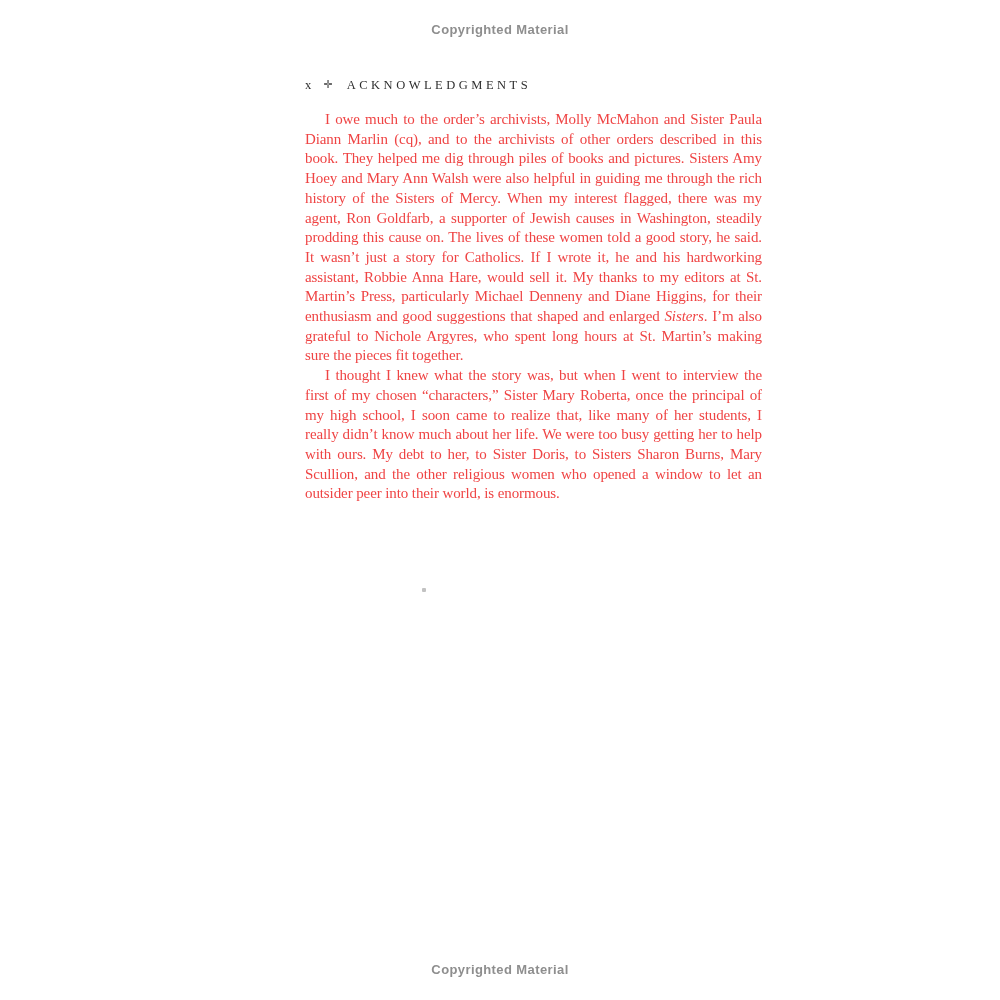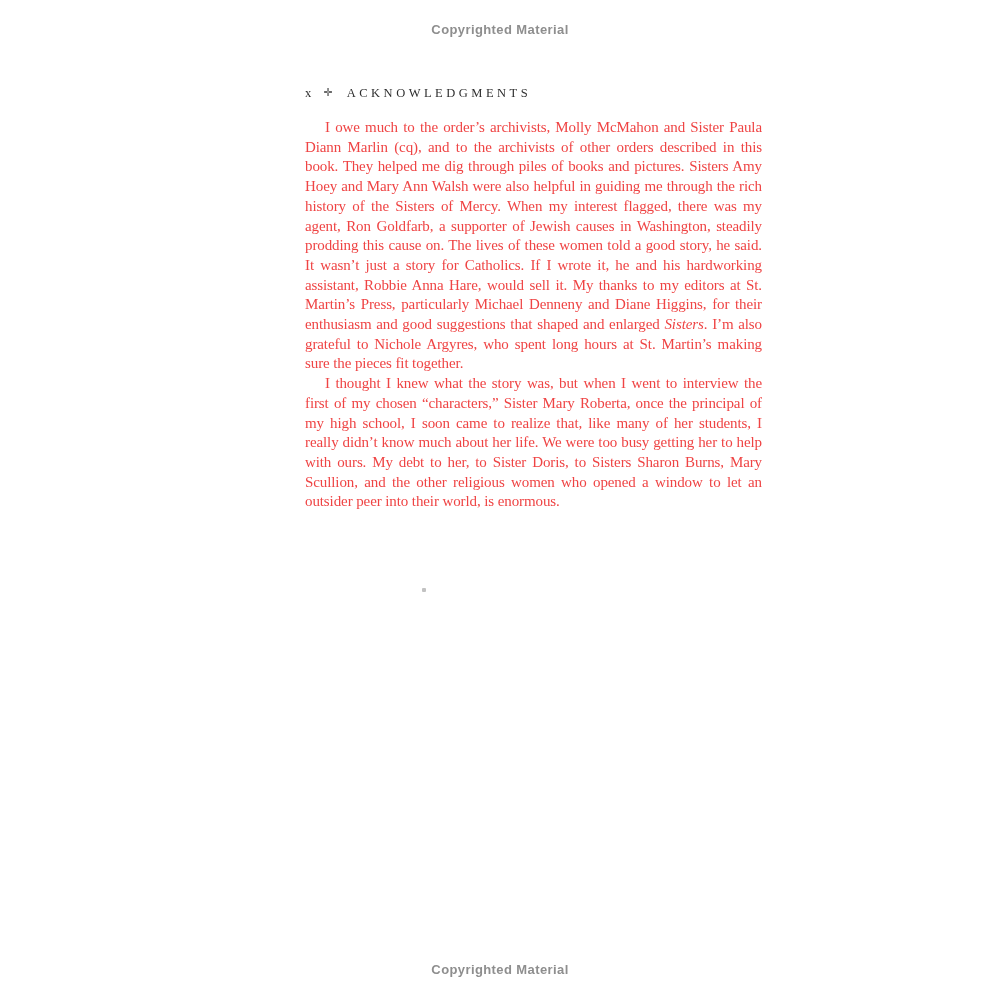--- a/index.html
+++ b/index.html
@@ -25,21 +25,21 @@
     font-size: 13px;
     font-weight: 700;
     color: #8e8e8e;
     letter-spacing: 0.4px;
   }
   .notice.top { top: 22px; }
   .notice.bottom { top: 962px; }
   .content {
     position: absolute;
     left: 305px;
-    top: 86px;
+    top: 78px;
     width: 457px;
   }
   .running-head {
     font-family: "Liberation Serif", serif;
     font-size: 12.5px;
     color: #2e2e2e;
     white-space: nowrap;
   }
   .running-head .page-num {
     display: inline-block;

